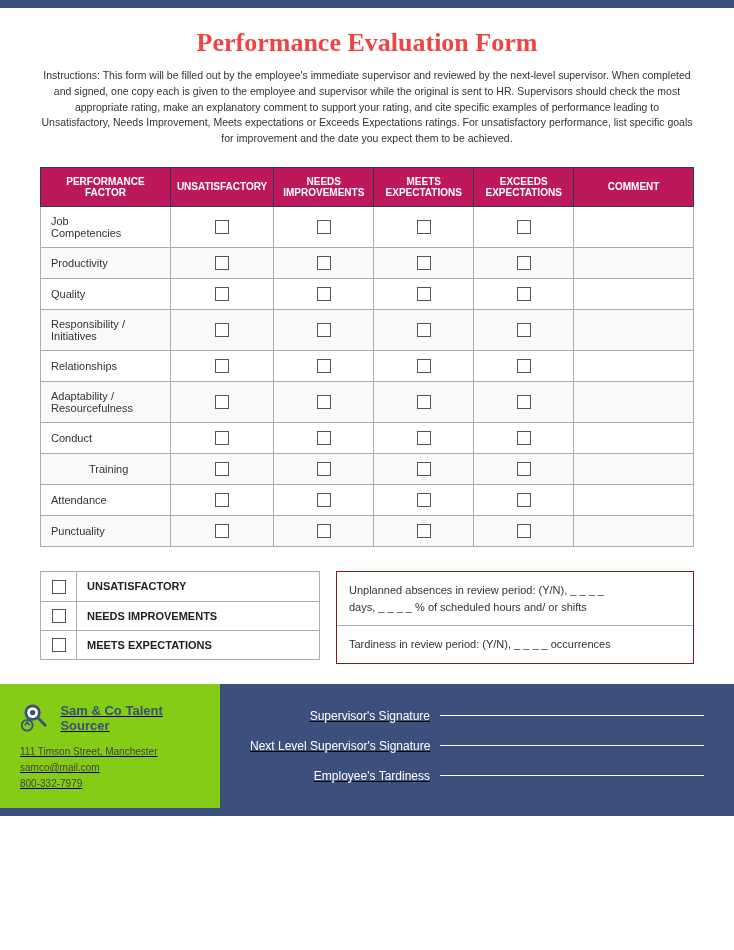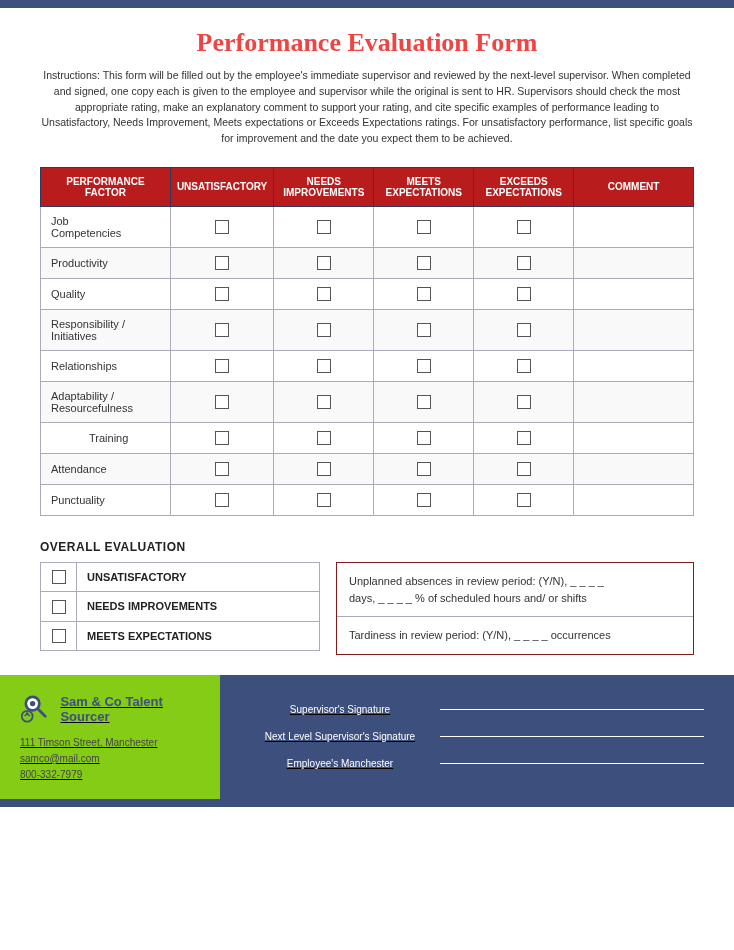--- a/index.html
+++ b/index.html
@@ -40,21 +40,21 @@
     }
 
     
     .eval-table {
       width: 100%;
       border-collapse: collapse;
       margin-bottom: 24px;
     }
 
     .eval-table th {
-      background: #b91c1c;
+      background: #be185d;
       color: #fff;
       font-size: 10px;
       font-weight: bold;
       text-align: center;
       padding: 8px 6px;
       border: 1px solid #2d3a60;
       text-transform: uppercase;
     }
 
     .eval-table th.factor-header {
@@ -216,23 +216,23 @@
     }
 
     .sig-row {
       display: flex;
       align-items: center;
       gap: 10px;
     }
 
     .sig-label {
       color: #fff;
-      font-size: 10px;
+      font-size: 12px;
       flex: 0 0 auto;
-      text-align: center;
+      text-align: right;
       min-width: 180px;
     }
 
     .sig-line {
       flex: 1;
       border-bottom: 1px solid #fff;
       height: 1px;
     }
 
     .bottom-bar {
@@ -309,20 +309,28 @@
         <tr>
           <td class="factor-cell" style="white-space: pre-line;">Adaptability /
 Resourcefulness</td>
           <td class="check-cell"><span class="checkbox-sq"></span></td>
           <td class="check-cell"><span class="checkbox-sq"></span></td>
           <td class="check-cell"><span class="checkbox-sq"></span></td>
           <td class="check-cell"><span class="checkbox-sq"></span></td>
           <td class="comment-cell"></td>
         </tr>
         <tr>
+          <td class="factor-cell" style="white-space: pre-line;">Conduct</td>
+          <td class="check-cell"><span class="checkbox-sq"></span></td>
+          <td class="check-cell"><span class="checkbox-sq"></span></td>
+          <td class="check-cell"><span class="checkbox-sq"></span></td>
+          <td class="check-cell"><span class="checkbox-sq"></span></td>
+          <td class="comment-cell"></td>
+        </tr>
+        <tr>
           <td class="factor-cell" style="white-space: pre-line; padding-left: 48px;">Training</td>
           <td class="check-cell"><span class="checkbox-sq"></span></td>
           <td class="check-cell"><span class="checkbox-sq"></span></td>
           <td class="check-cell"><span class="checkbox-sq"></span></td>
           <td class="check-cell"><span class="checkbox-sq"></span></td>
           <td class="comment-cell"></td>
         </tr>
         <tr>
           <td class="factor-cell" style="white-space: pre-line;">Attendance</td>
           <td class="check-cell"><span class="checkbox-sq"></span></td>
@@ -336,21 +344,20 @@
           <td class="check-cell"><span class="checkbox-sq"></span></td>
           <td class="check-cell"><span class="checkbox-sq"></span></td>
           <td class="check-cell"><span class="checkbox-sq"></span></td>
           <td class="check-cell"><span class="checkbox-sq"></span></td>
           <td class="comment-cell"></td>
         </tr>
       </tbody>
   </table>
 
   <div class="overall-section">
-    <div class="overall-title">OVERALL EVALUATION</div>
     <div class="overall-grid">
       <div class="overall-left">
         <table id="overall-options-table">
           <tbody id="overall-options-body">
               <tr>
                 <td class="check-col"><span class="checkbox-sq"></span></td>
                 <td class="label-col">UNSATISFACTORY</td>
               </tr>
               <tr>
                 <td class="check-col"><span class="checkbox-sq"></span></td>
@@ -397,20 +404,20 @@
     <div id="signature-rows" style="display: flex; flex-direction: column; gap: 16px;">
         <div class="sig-row">
           <span class="sig-label">Supervisor's Signature</span>
           <div class="sig-line"></div>
         </div>
         <div class="sig-row">
           <span class="sig-label">Next Level Supervisor's Signature</span>
           <div class="sig-line"></div>
         </div>
         <div class="sig-row">
-          <span class="sig-label">Employee's Manchester</span>
+          <span class="sig-label">Employee's Tardiness</span>
           <div class="sig-line"></div>
         </div>
       </div>
   </div>
 </div>
 
 <div class="bottom-bar"></div>
 
 </body></html>

